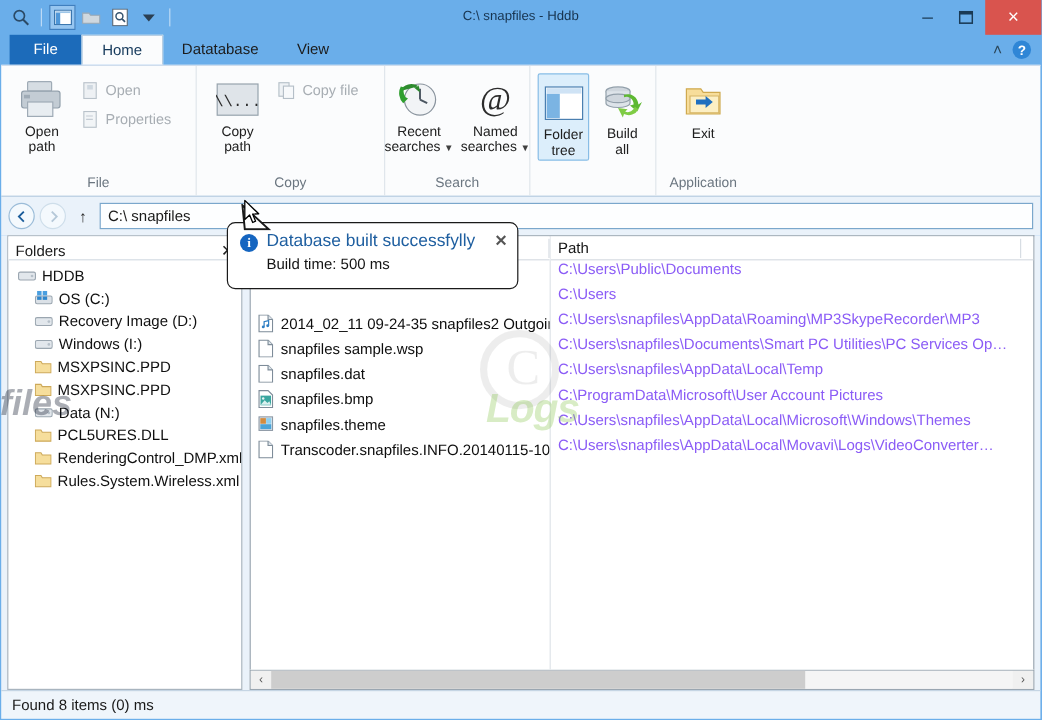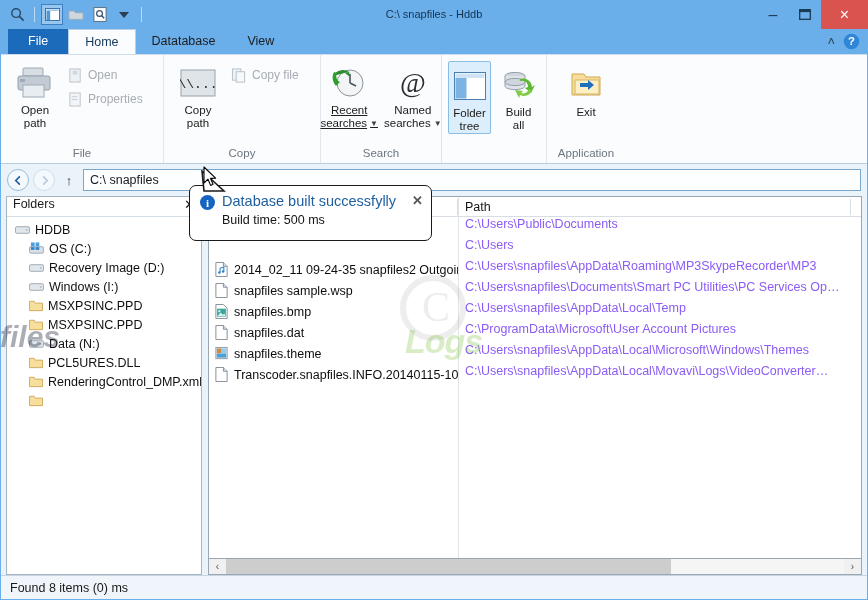--- a/index.html
+++ b/index.html
@@ -207,21 +207,21 @@
   
   #treepanel {
     width: 196px;
     background: #ffffff;
     border: 1px solid #a8b4bf;
     display: flex; flex-direction: column;
     min-height: 0;
   }
   #tree-header {
     height: 20px;
-    display: flex; align-items: flex-start;
+    display: flex; align-items: flex-end;
     justify-content: space-between;
     padding: 0 4px 0 6px;
     background: #ffffff;
     border-bottom: 1px solid #d5dde4;
     font-size: 12.5px;
     color: #1a1a1a;
   }
   #tree-close { font-size: 13px; color: #222; padding: 0 2px; }
   #treelist { flex: 1; overflow: hidden; padding-top: 3px; }
   .tnode {
@@ -531,21 +531,21 @@
             </span>
             <span>Copy file</span>
           </div>
         </div>
       </div>
       <div class="rgroup-label">Copy</div>
     </div>
 
     <div class="rgroup" style="width:121px;">
       <div class="rgroup-body" style="justify-content:center;gap:6px;">
-        <div class="bigbtn" style="width:58px;text-decoration:underline;">
+        <div class="bigbtn" style="width:58px;">
           <span class="ic">
             <svg width="36" height="34" viewBox="0 0 36 34">
               <circle cx="19" cy="17" r="13" fill="#f2f4f6" stroke="#8a949e"></circle>
               <line x1="19" y1="17" x2="19" y2="8" stroke="#4a5560" stroke-width="1.6"></line>
               <line x1="19" y1="17" x2="25" y2="20" stroke="#4a5560" stroke-width="1.6"></line>
               <path d="M2 10a11 11 0 0 1 16-4l-4 1 5 4-1-6-1 1" fill="#2e8b2e"></path>
               <path d="M3 6 a12 12 0 0 0 2 14 l4-4 -2-1 a8 8 0 0 1 -1-8z" fill="#2f9e2f"></path>
             </svg>
           </span>
           <span style="display:flex;align-items:center;gap:3px;">
@@ -723,20 +723,21 @@
             </svg>
           </span>
           <span>RenderingControl_DMP.xml</span>
         </div>
         <div class="tnode child">
           <span>
             <svg width="14" height="13" viewBox="0 0 15 13">
               <path d="M0.5 2h5l1.2 2h7.8v8H0.5z" fill="#f6de9c" stroke="#cda95a"></path>
             </svg>
           </span>
+          <span>Rules.System.Wireless.xml</span>
         </div>
       </div>
     </div>
 
     <div id="results">
       <div id="grid">
 
         <div class="col name">
           <div class="colhead">
             <span></span>
@@ -768,35 +769,35 @@
                   <path d="M0.5 0.5h8l4 4v11h-12z" fill="#ffffff" stroke="#7e8c99"></path>
                   <path d="M8.5 0.5v4h4" fill="#dde4ea" stroke="#7e8c99"></path>
                 </svg>
               </span>
               <span>snapfiles sample.wsp</span>
             </div>
             <div class="frow">
               <span>
                 <svg width="13" height="15" viewBox="0 0 13 16">
                   <path d="M0.5 0.5h8l4 4v11h-12z" fill="#ffffff" stroke="#7e8c99"></path>
+                  <path d="M8.5 0.5v4h4" fill="#dde4ea" stroke="#7e8c99"></path>
+                </svg>
+              </span>
+              <span>snapfiles.dat</span>
+            </div>
+            <div class="frow">
+              <span>
+                <svg width="13" height="15" viewBox="0 0 13 16">
+                  <path d="M0.5 0.5h8l4 4v11h-12z" fill="#ffffff" stroke="#7e8c99"></path>
                   <rect x="1.8" y="5" width="9.4" height="8.6" fill="#3ba7a0"></rect>
                   <circle cx="4.2" cy="7.6" r="1.1" fill="#e8f5f4"></circle>
                   <path d="M2 13 5.5 9 8 11.5 9.6 10 11 13z" fill="#d9f0ee"></path>
                 </svg>
               </span>
               <span>snapfiles.bmp</span>
-            </div>
-            <div class="frow">
-              <span>
-                <svg width="13" height="15" viewBox="0 0 13 16">
-                  <path d="M0.5 0.5h8l4 4v11h-12z" fill="#ffffff" stroke="#7e8c99"></path>
-                  <path d="M8.5 0.5v4h4" fill="#dde4ea" stroke="#7e8c99"></path>
-                </svg>
-              </span>
-              <span>snapfiles.dat</span>
             </div>
             <div class="frow">
               <span>
                 <svg width="13" height="15" viewBox="0 0 13 16">
                   <rect x="0.5" y="1.5" width="12" height="12" fill="#e6eaee" stroke="#8d99a5"></rect>
                   <rect x="1.6" y="2.6" width="5" height="5" fill="#d28b3f"></rect>
                   <rect x="6.8" y="2.6" width="4.6" height="5" fill="#8fd0f0"></rect>
                   <rect x="1.6" y="8" width="9.8" height="4.4" fill="#4aa3d8"></rect>
                 </svg>
               </span>

